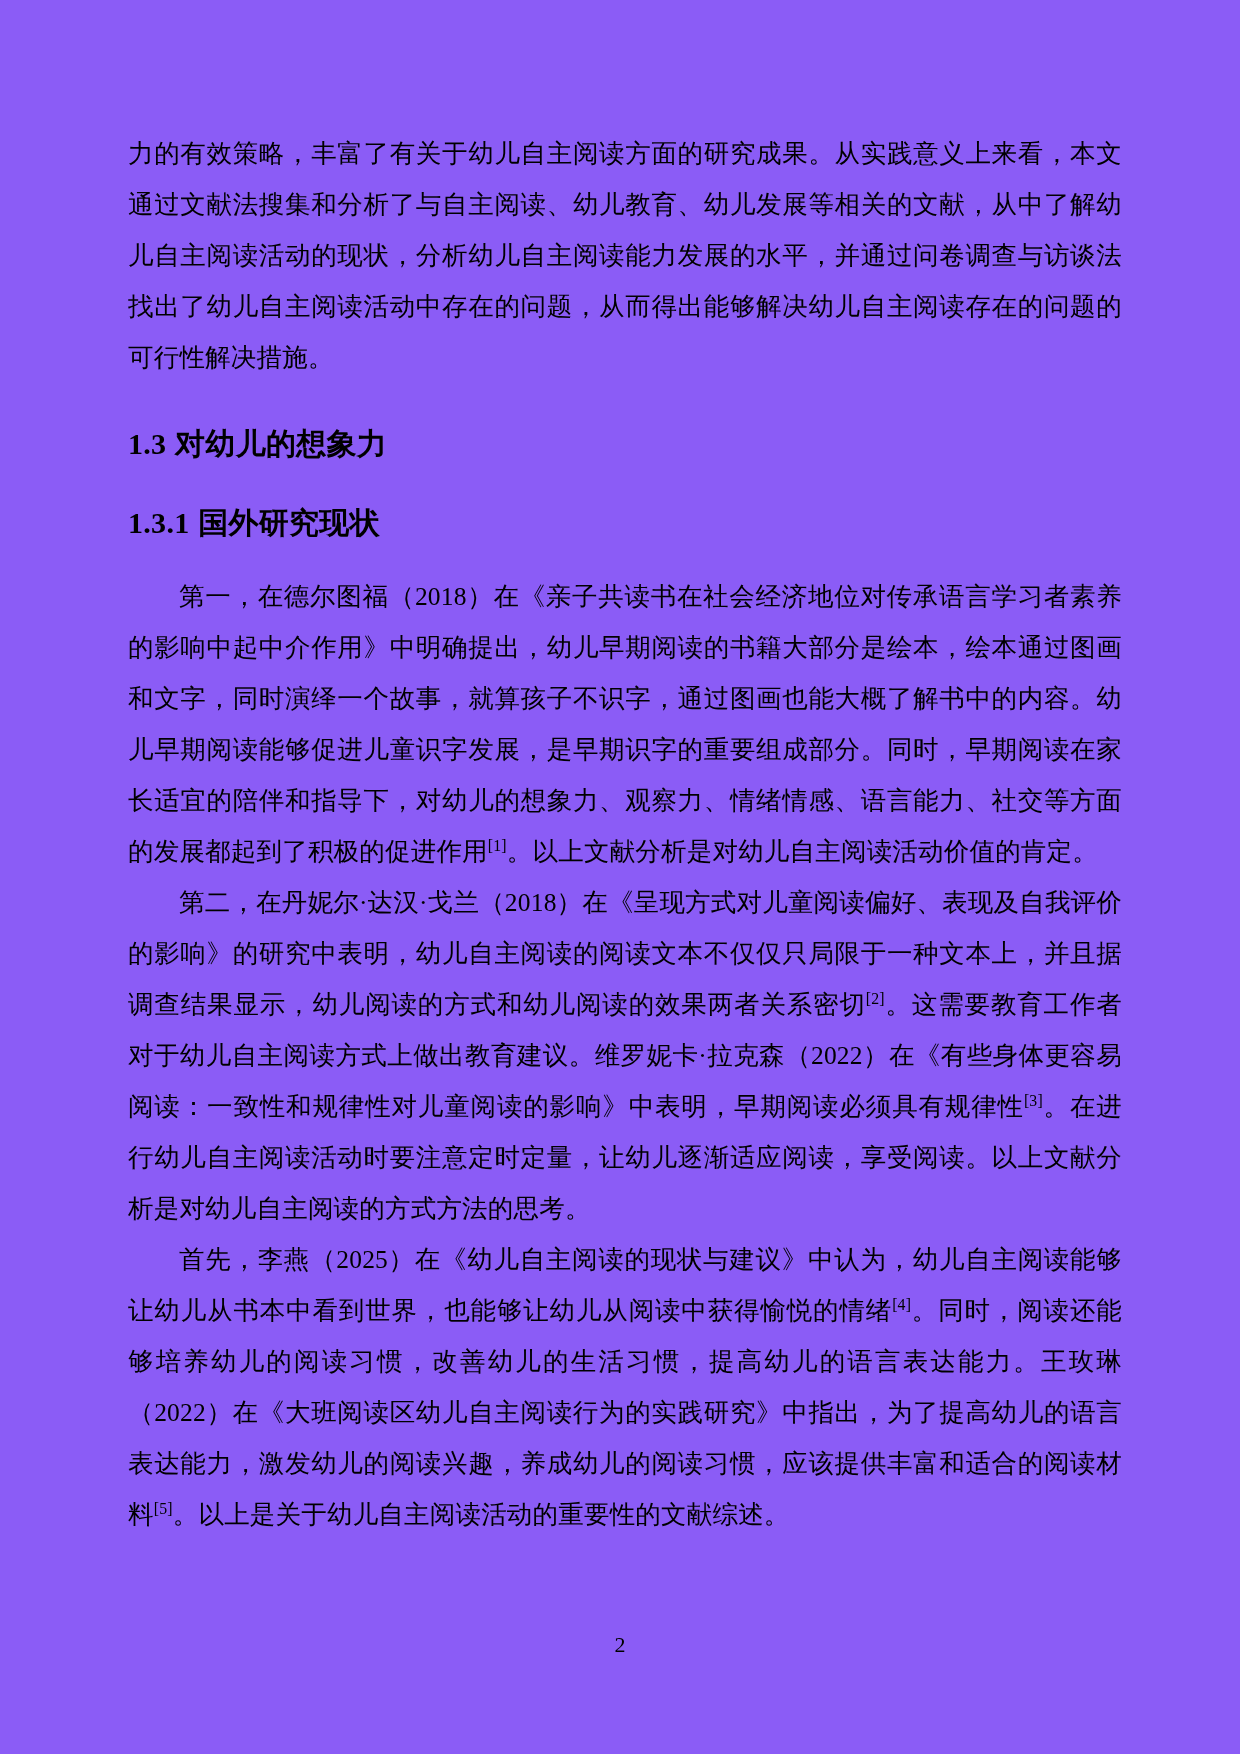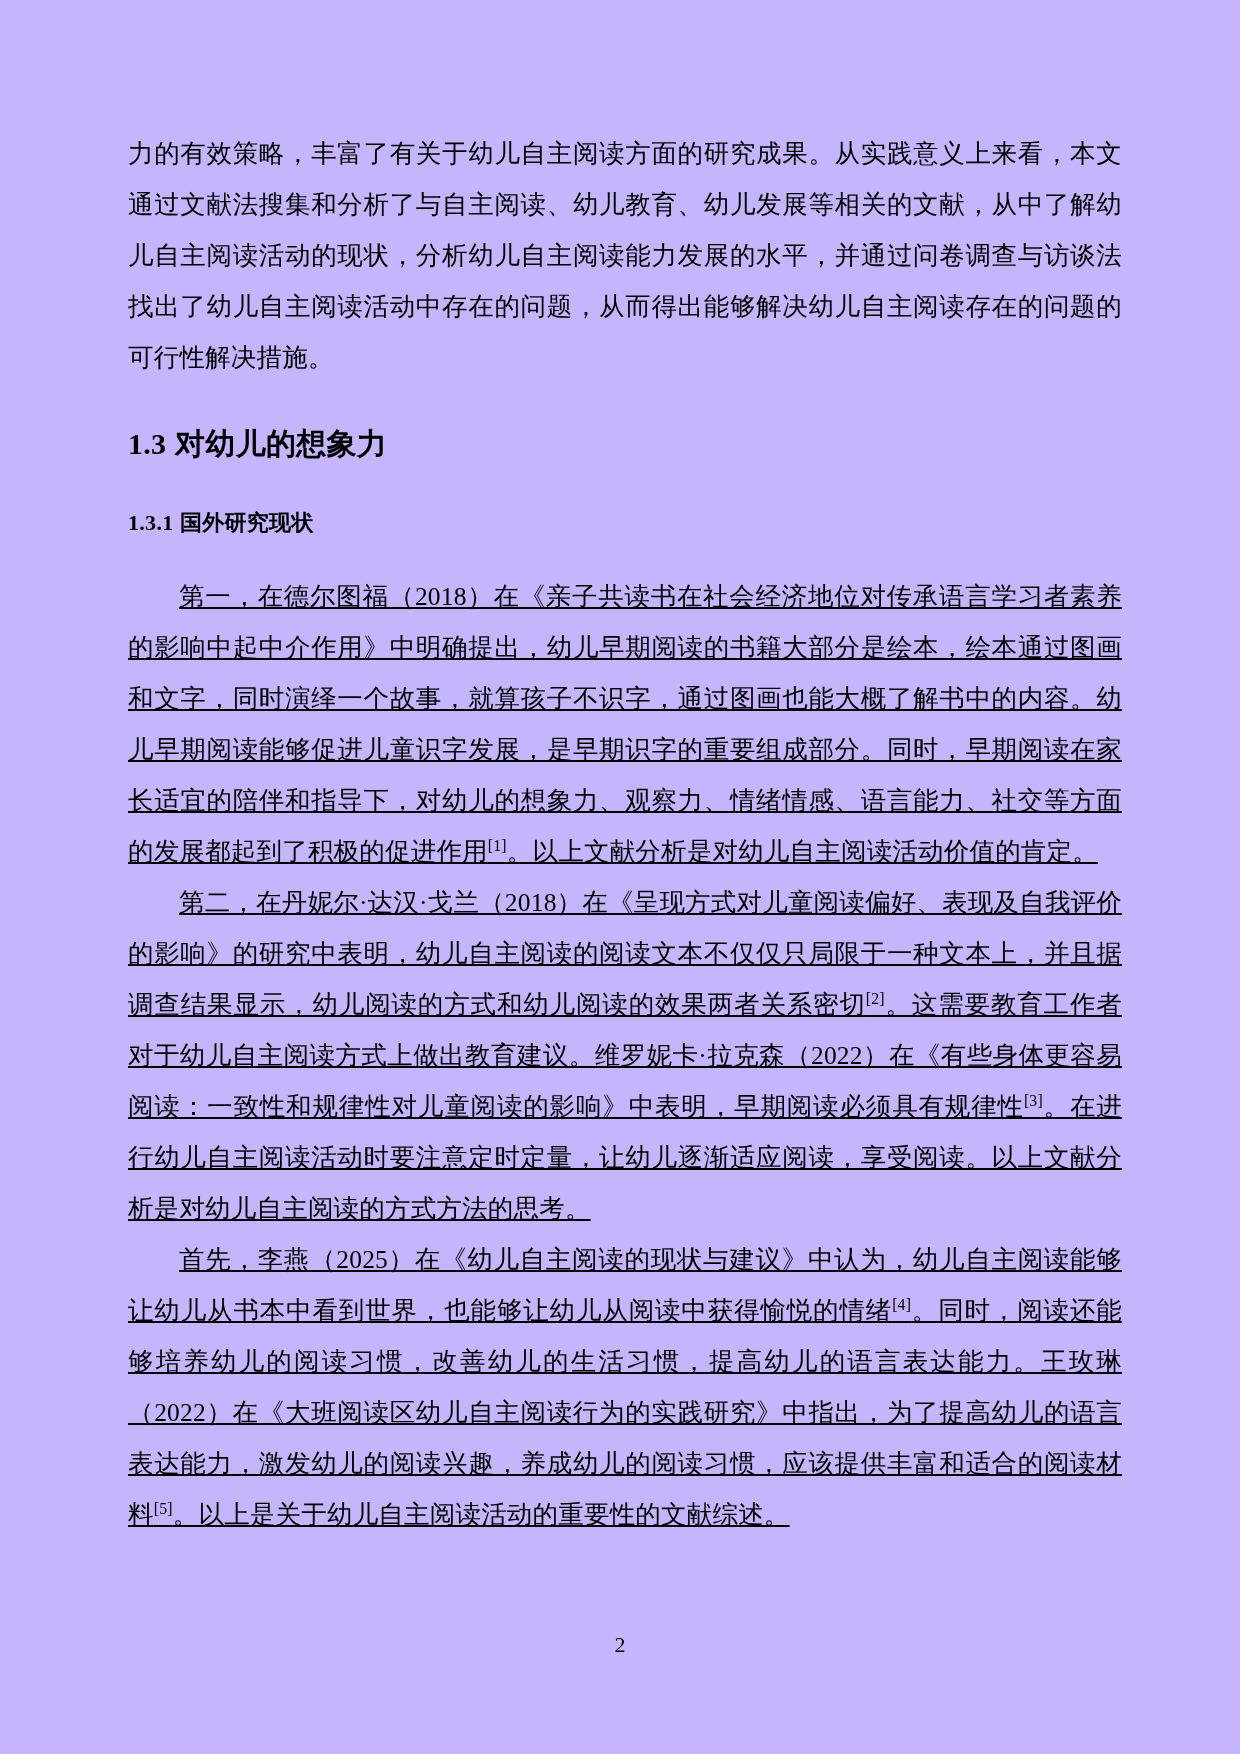--- a/index.html
+++ b/index.html
@@ -5,49 +5,48 @@
 <style>
   html, body {
     margin: 0;
     padding: 0;
     background: #ffffff;
   }
   .page {
     position: relative;
     width: 1240px;
     height: 1754px;
-    background: #c4b5fd;
+    background: #8b5cf6;
     box-sizing: border-box;
     padding: 128px 118px 0 128px;
     font-family: "Liberation Serif", "DejaVu Serif", serif;
     color: #000000;
     overflow: hidden;
   }
   .body-text {
     font-size: 25.5px;
     line-height: 51px;
     text-align: justify;
     text-justify: inter-ideograph;
     margin: 0;
     letter-spacing: 0.2px;
   }
   .body-text.indent {
     text-indent: 2em;
-    text-decoration: underline;
   }
   .h2 {
     font-size: 30px;
     line-height: 50px;
     font-weight: bold;
     margin: 36px 0 28px 0;
     letter-spacing: 0.3px;
     font-family: "Liberation Sans", "DejaVu Sans", sans-serif;
   }
   .h3 {
-    font-size: 22px;
+    font-size: 30px;
     line-height: 48px;
     font-weight: bold;
     margin: 30px 0 24px 0;
     letter-spacing: 0.3px;
     font-family: "Liberation Sans", "DejaVu Sans", sans-serif;
   }
   .h2 .num, .h3 .num {
     font-family: Liberation Serif, serif;
     font-weight: bold;
   }

